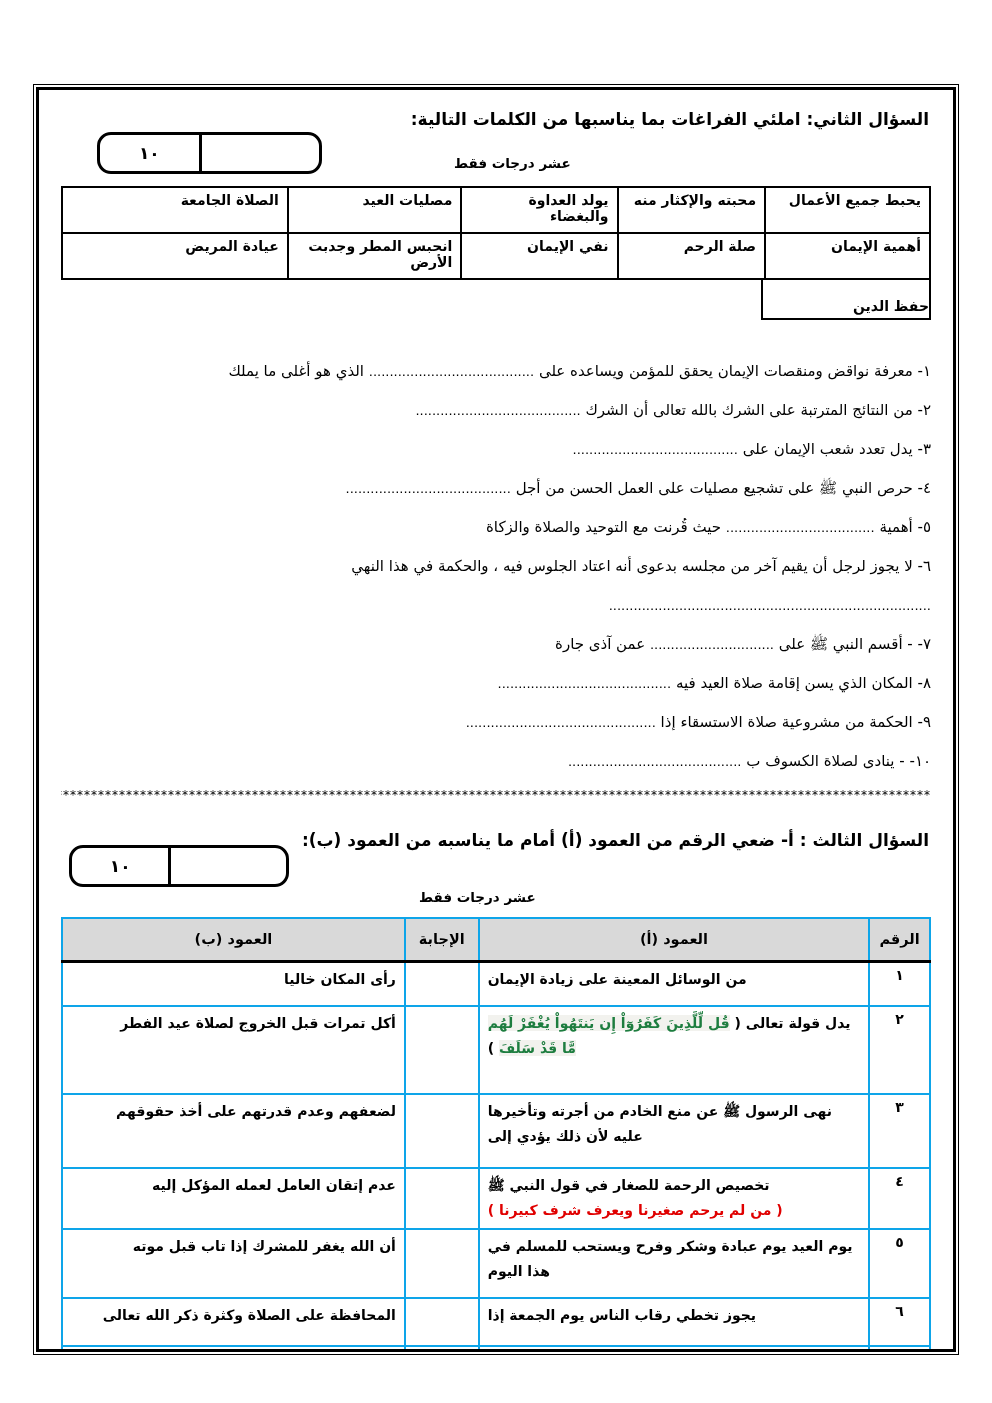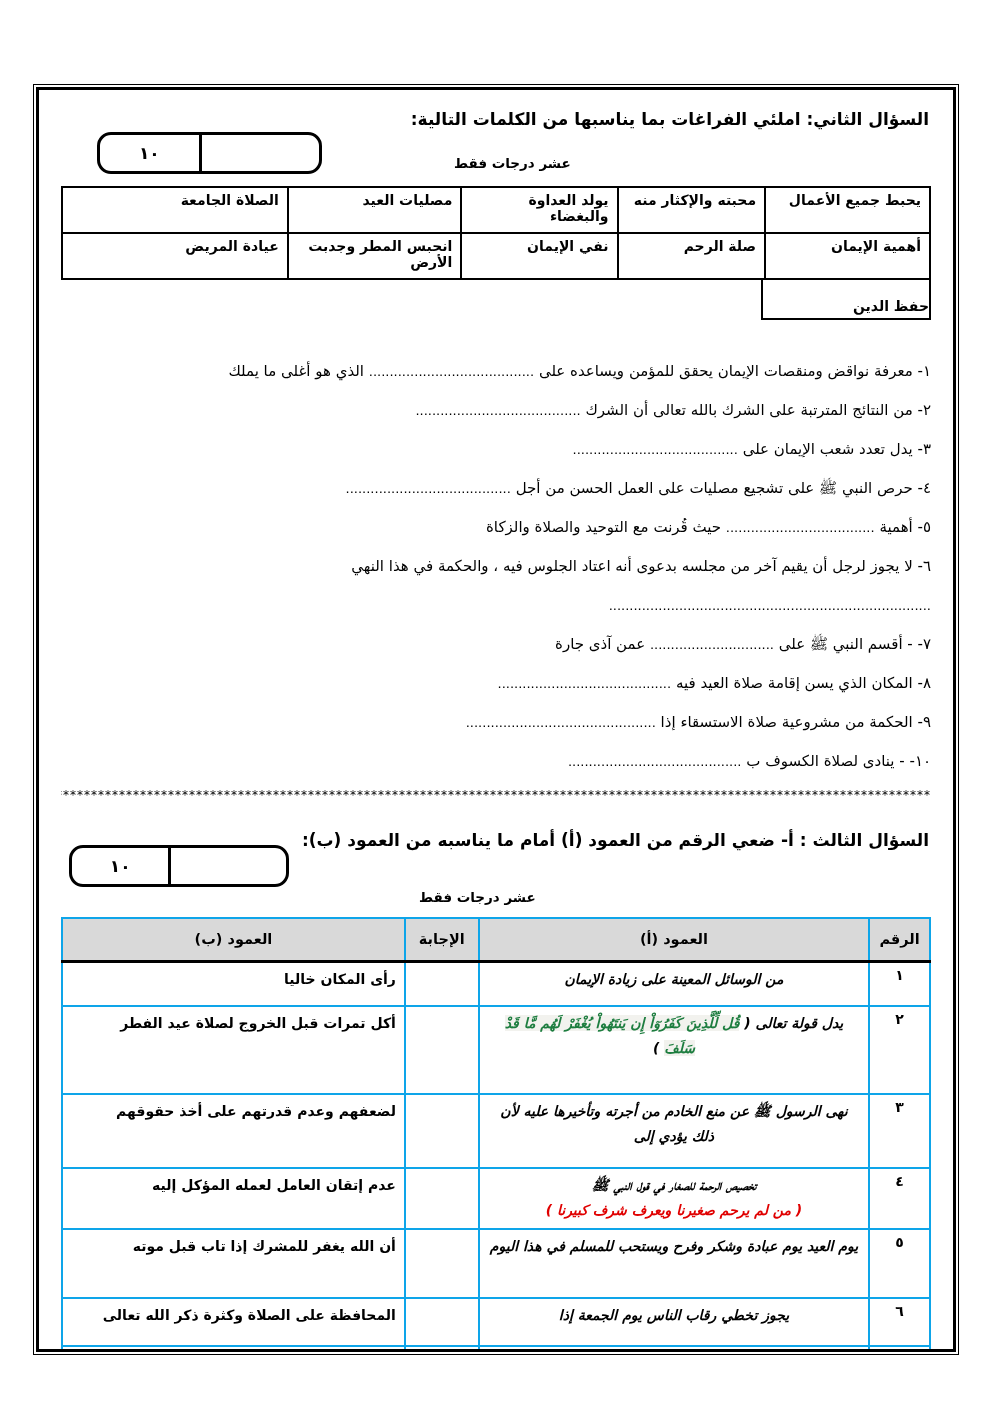--- a/index.html
+++ b/index.html
@@ -68,21 +68,21 @@
     border:2px solid #0ea5e9;box-sizing:border-box;
     font-size:14px;padding:4px 8px;vertical-align:top;
   }
   table.match th{
     background:#d9d9d9;height:43px;text-align:center;vertical-align:middle;
     font-weight:bold;font-size:14.5px;text-shadow:0 0 1px rgba(255,255,255,.7);
   }
   table.match th.h-num{border-bottom:3px solid #000;}
   table.match th{border-bottom:3px solid #000;}
   table.match td.c-num{text-align:center;font-weight:bold;}
-  table.match td.c-a{text-align:center;font-weight:bold;line-height:1.75;font-style:italic;}
+  table.match td.c-a{text-align:left;font-weight:bold;line-height:1.75;}
   table.match td.c-b{text-align:right;font-weight:bold;line-height:1.75;}
   tr.r1 td{height:45px;} tr.r2 td{height:88px;} tr.r3 td{height:74px;}
   tr.r4 td{height:61px;} tr.r5 td{height:69px;} tr.r6 td{height:48px;}
   tr.r7 td{height:48px;}
   .quran{color:#1d7d3f;font-weight:bold;background:#f2f2ee;}
   .hadith{color:#e00000;font-weight:bold;}
 </style>
 </head>
 <body>
 

